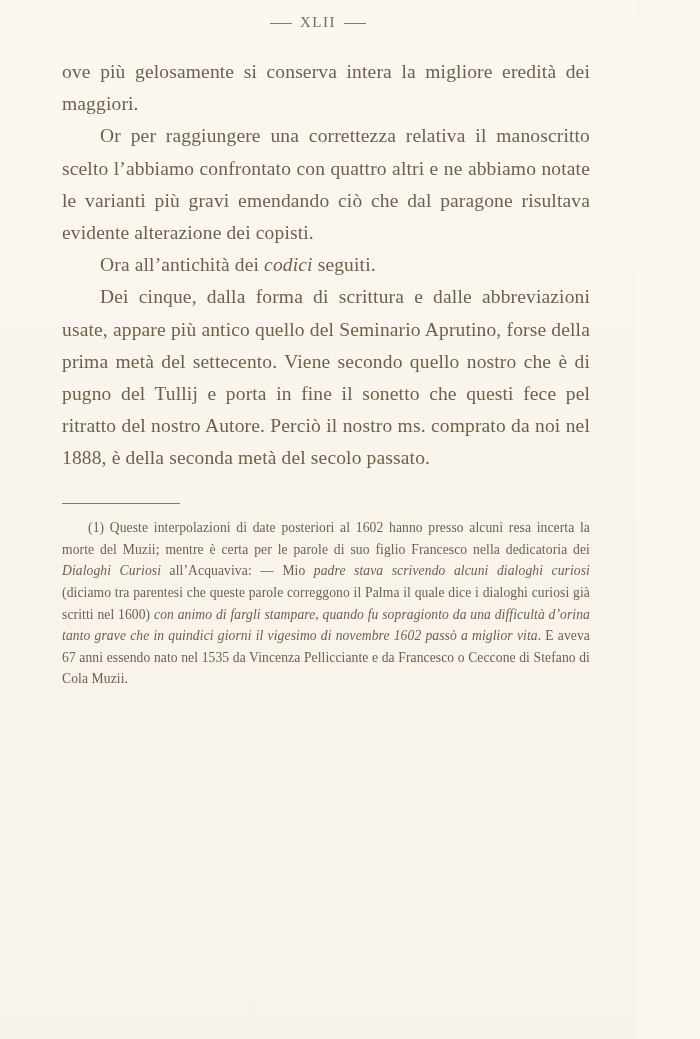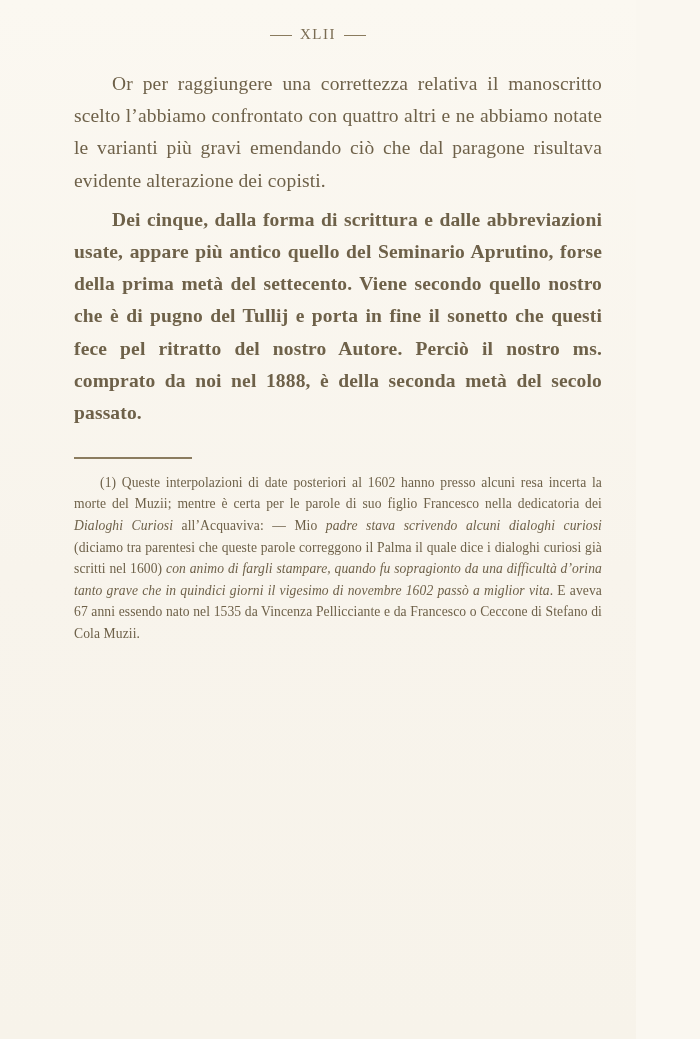--- a/index.html
+++ b/index.html
@@ -12,21 +12,21 @@
     background: #faf7f0;
     font-family: "Liberation Serif", serif;
     color: #6d6049;
     overflow: hidden;
   }
   .page {
     position: relative;
     width: 636px;
     height: 1039px;
     box-sizing: border-box;
-    padding: 16px;
+    padding: 4px;
     background: linear-gradient(180deg, #fbf8f1 0%, #f8f4ec 55%, #f7f3ea 100%);
   }
   .folio {
     text-align: center;
     font-size: 15px;
     letter-spacing: 1.5px;
     color: #7a6c52;
     padding-top: 10px;
     height: 24px;
   }
@@ -48,22 +48,21 @@
     line-height: 32.2px;
     text-align: justify;
     text-justify: inter-word;
     color: #6e6149;
     letter-spacing: 0.15px;
   }
   p.indent {
     text-indent: 38px;
   }
   p.para + p.para {
-    margin-top: 7px;
-    font-weight: bold;
+    margin-top: 0;
   }
   em.ital {
     font-style: italic;
   }
   .footnote-wrap {
     margin: 28px 85px 0 58px;
     width: 528px;
   }
   .fn-rule {
     width: 118px;
@@ -85,23 +84,25 @@
 <body>
 
 <div class="page">
 
   <div class="folio">
     <span class="rule"></span><span>XLII</span><span class="rule"></span>
   </div>
 
   <div class="body">
 
+    <p class="para">ove più gelosamente si conserva intera la migliore eredità dei maggiori.</p>
 
     <p class="para indent">Or per raggiungere una correttezza relativa il manoscritto scelto l’abbiamo confrontato con quattro altri e ne abbiamo notate le varianti più gravi emendando ciò che dal paragone risultava evidente alterazione dei copisti.</p>
 
+    <p class="para indent"><span>Ora all’antichità dei </span><em class="ital">codici</em><span> seguiti.</span></p>
 
     <p class="para indent">Dei cinque, dalla forma di scrittura e dalle abbreviazioni usate, appare più antico quello del Seminario Aprutino, forse della prima metà del settecento. Viene secondo quello nostro che è di pugno del Tullij e porta in fine il sonetto che questi fece pel ritratto del nostro Autore. Perciò il nostro ms. comprato da noi nel 1888, è della seconda metà del secolo passato.</p>
 
 
 
   </div>
 
   <div class="footnote-wrap">
     <div class="fn-rule"></div>
     <p class="footnote"><span>(1) Queste interpolazioni di date posteriori al 1602 hanno presso alcuni resa incerta la morte del Muzii; mentre è certa per le parole di suo figlio Francesco nella dedicatoria dei </span><em class="ital">Dialoghi Curiosi</em><span> all’Acquaviva: — Mio </span><em class="ital">padre stava scrivendo alcuni dialoghi curiosi</em><span> (diciamo tra parentesi che queste parole correggono il Palma il quale dice i dialoghi curiosi già scritti nel 1600) </span><em class="ital">con animo di fargli stampare, quando fu sopragionto da una difficultà d’orina tanto grave che in quindici giorni il vigesimo di novembre 1602 passò a miglior vita</em><span>. E aveva 67 anni essendo nato nel 1535 da Vincenza Pellicciante e da Francesco o Ceccone di Stefano di Cola Muzii.</span></p>

